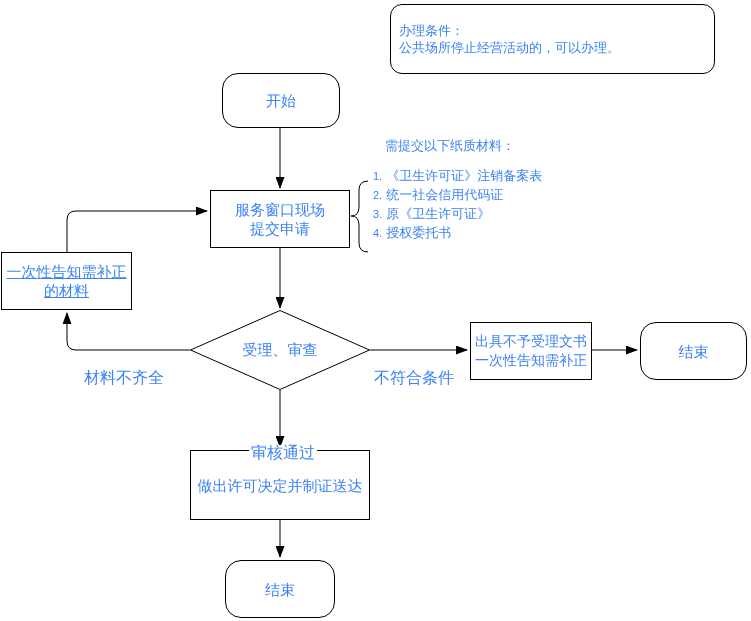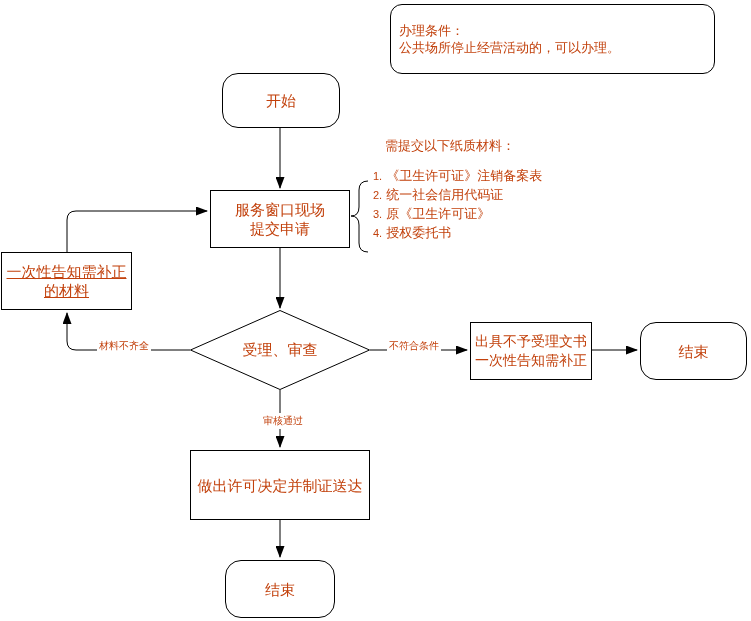--- a/index.html
+++ b/index.html
@@ -1,18 +1,18 @@
 <!DOCTYPE html>
 <html><head>
 <meta charset="utf-8">
 <style>
   html,body{margin:0;padding:0;background:#fff;}
   .canvas{
     position:relative;width:751px;height:621px;background:#ffffff;
-    font-family:"Liberation Sans",sans-serif;color:#c2410c;overflow:hidden;
+    font-family:"Liberation Sans",sans-serif;color:#3b82f6;overflow:hidden;
   }
   .edges{position:absolute;left:0;top:0;z-index:1;}
   .node{
     position:absolute;background:#ffffff;border:1px solid #000;
     box-sizing:border-box;display:flex;flex-direction:column;
     justify-content:center;align-items:center;text-align:center;
     font-size:15px;line-height:19px;z-index:2;
   }
   .rounded{border-radius:16px;}
   .note-box{
@@ -20,21 +20,21 @@
     box-sizing:border-box;display:flex;flex-direction:column;justify-content:center;
     text-align:left;font-size:13px;line-height:17px;padding-left:8px;z-index:2;
   }
   .diamond-wrap{position:absolute;z-index:2;}
   .diamond-label{
     position:absolute;left:0;top:0;right:0;bottom:0;display:flex;
     align-items:center;justify-content:center;font-size:15px;
   }
   .edge-label{
     position:absolute;transform:translate(-50%,-50%);background:#ffffff;
-    font-size:10px;line-height:16px;padding:0 2px;z-index:3;white-space:nowrap;
+    font-size:16px;line-height:16px;padding:0 2px;z-index:3;white-space:nowrap;margin-top:32px;
   }
   .materials{position:absolute;left:373px;top:137px;z-index:2;font-size:13px;}
   .materials .title{margin-left:12px;margin-bottom:14px;}
   .mat-item{display:flex;align-items:baseline;margin-bottom:5px;line-height:14px;}
   .mat-item .num{font-size:11px;margin-right:4px;}
   .reject-font{font-size:14px;}
 </style>
 </head>
 <body>
 

